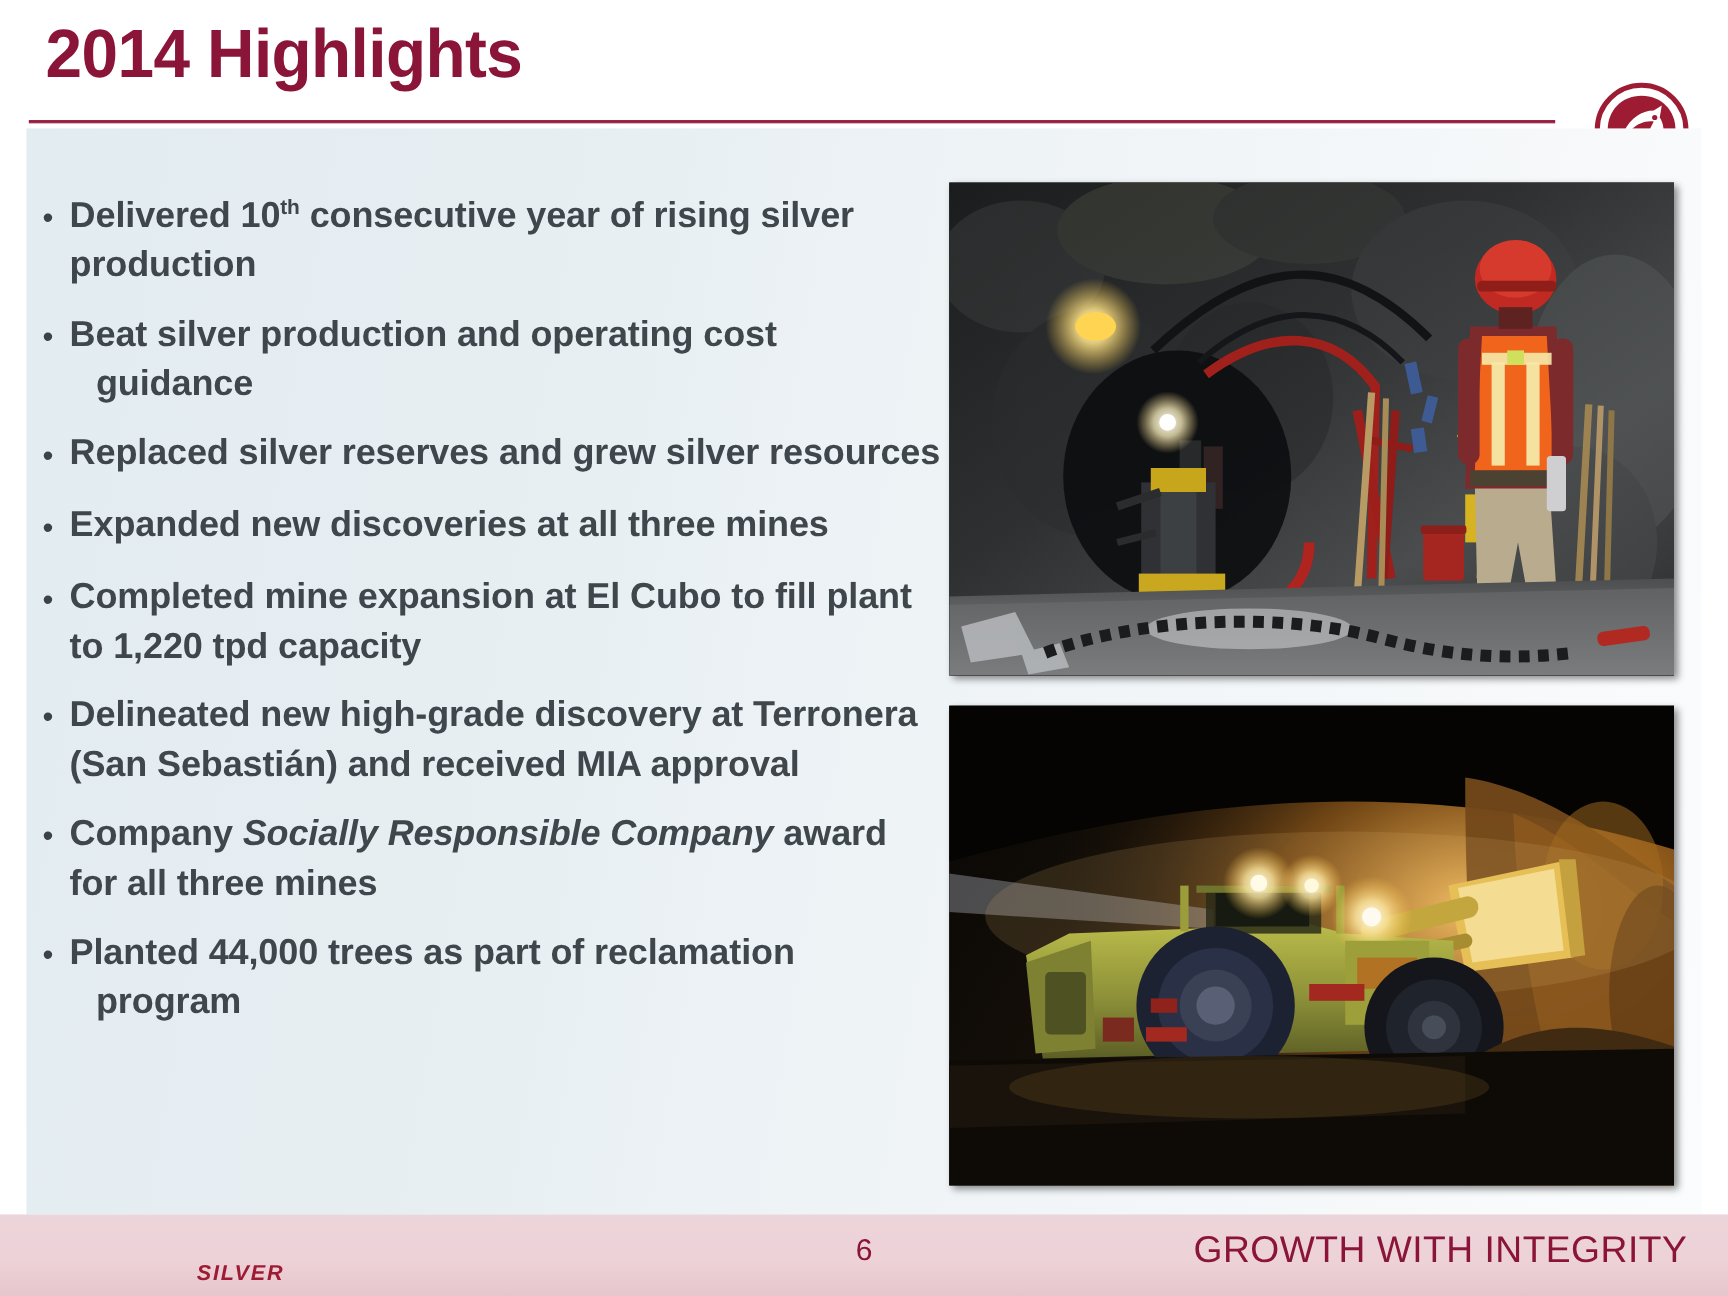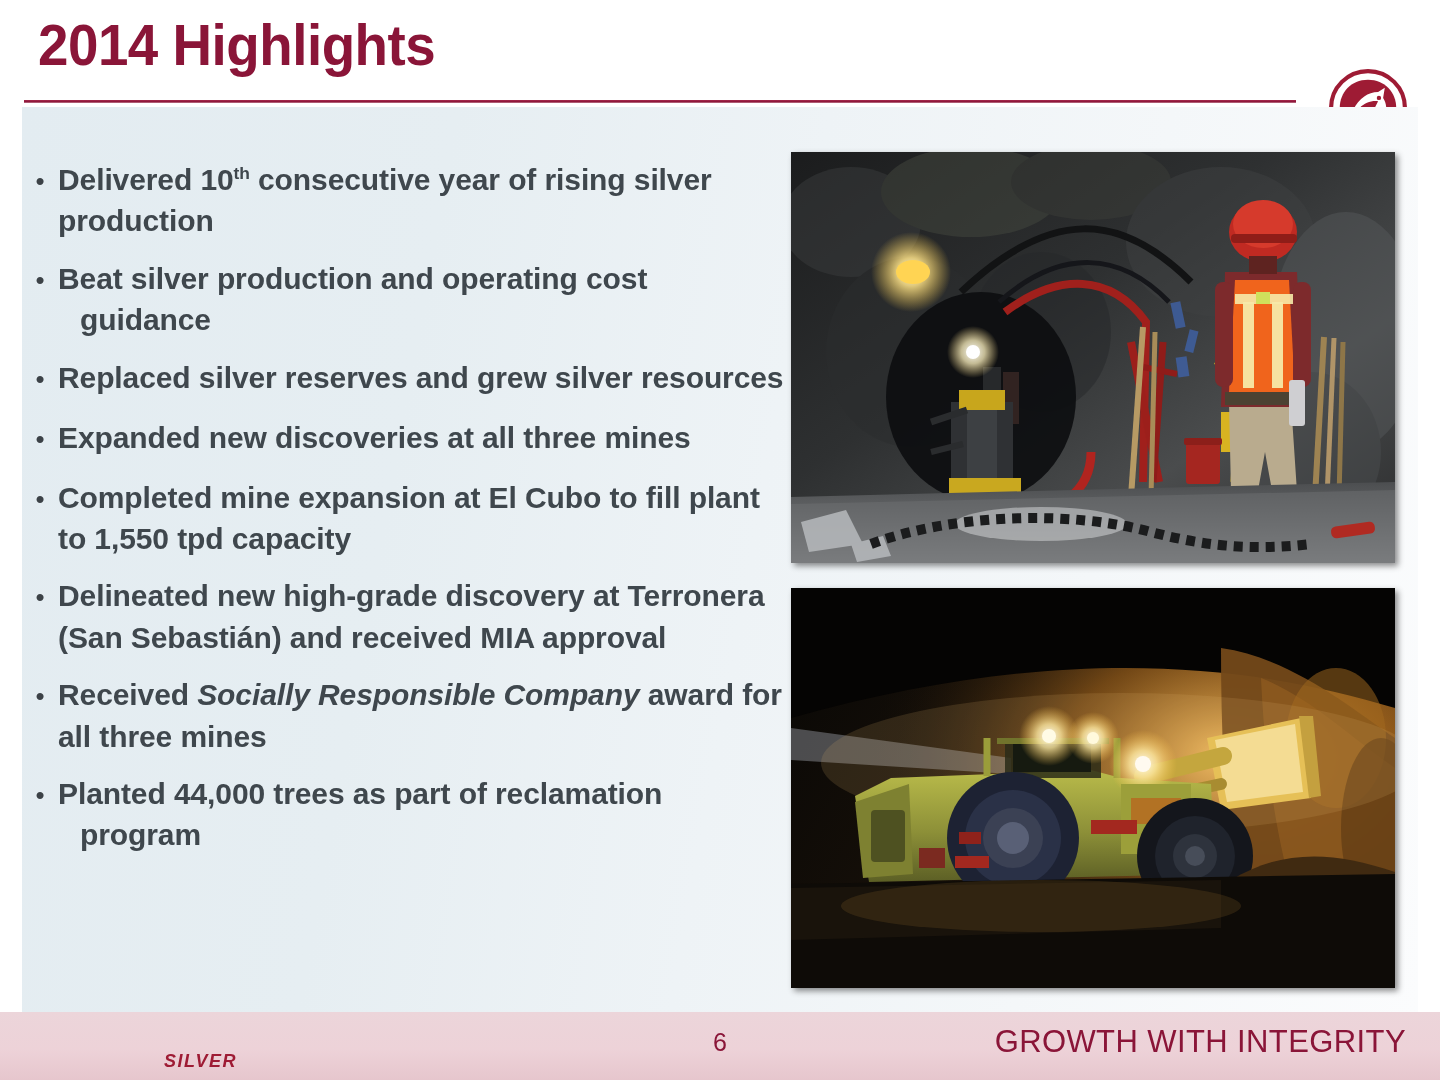--- a/index.html
+++ b/index.html
@@ -234,31 +234,31 @@
         <span class="bullet-text">Replaced silver reserves and grew silver resources</span>
       </div>
 
       <div class="bullet-row">
         <span class="bullet-dot">•</span>
         <span class="bullet-text hang">Expanded new discoveries at all three  mines</span>
       </div>
 
       <div class="bullet-row">
         <span class="bullet-dot">•</span>
-        <span class="bullet-text">Completed mine expansion at El Cubo to fill plant to 1,550 tpd capacity</span>
+        <span class="bullet-text">Completed mine expansion at El Cubo to fill plant to 1,220 tpd capacity</span>
       </div>
 
       <div class="bullet-row">
         <span class="bullet-dot">•</span>
         <span class="bullet-text">Delineated new high-grade discovery at Terronera (San Sebastián) and received MIA approval</span>
       </div>
 
       <div class="bullet-row">
         <span class="bullet-dot">•</span>
-        <span class="bullet-text"><span>Received </span><em>Socially Responsible Company</em><span> award for all three mines</span></span>
+        <span class="bullet-text"><span>Company </span><em>Socially Responsible Company</em><span> award for all three mines</span></span>
       </div>
 
       <div class="bullet-row">
         <span class="bullet-dot">•</span>
         <span class="bullet-text hang">Planted 44,000 trees as part of  reclamation program</span>
       </div>
 
     </div>
 
     <div class="photo photo-top">

